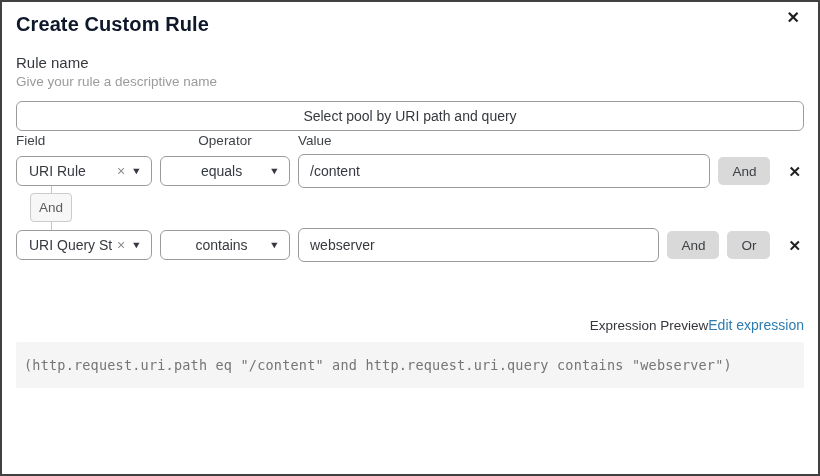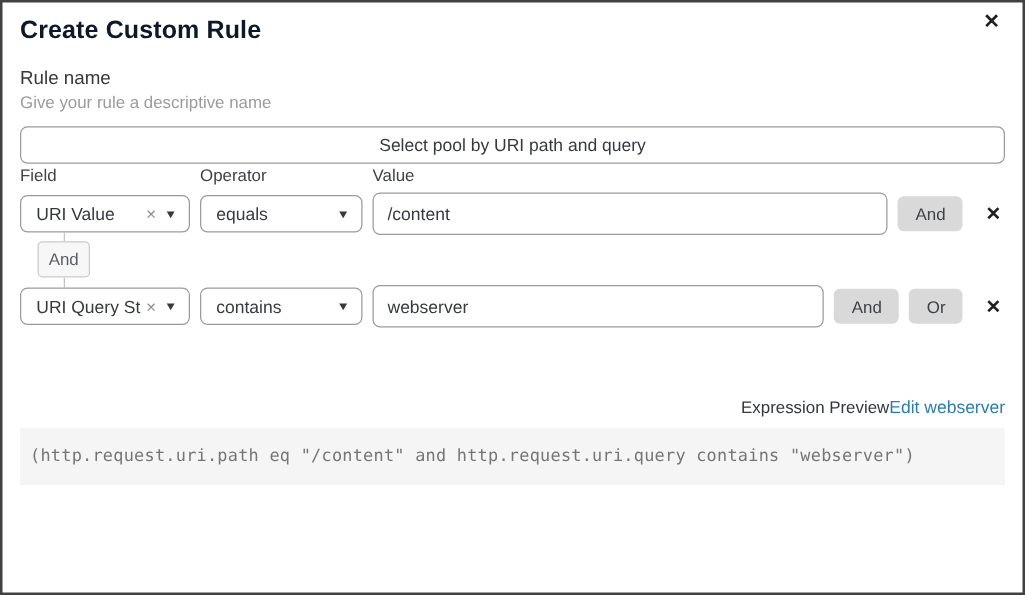--- a/index.html
+++ b/index.html
@@ -79,21 +79,21 @@
 
   .col-labels {
     display: flex;
     gap: 8px;
     margin-top: 2px;
     font-size: 13.5px;
     line-height: 16px;
     color: #3f4248;
   }
   .w-field { width: 136px; flex: none; }
-  .w-op    { width: 130px; flex: none; }
+  .w-op    { width: 130px; flex: none; text-align: center; }
 
   .cond-row {
     display: flex;
     align-items: center;
     gap: 8px;
     margin-top: 7px;
     height: 30px;
   }
   .row-2 { margin-top: 0; }
 
@@ -216,21 +216,21 @@
 
 
   <div class="col-labels">
     <span class="w-field">Field</span>
     <span class="w-op">Operator</span>
     <span>Value</span>
   </div>
 
   <div class="cond-row">
     <div class="select w-field">
-      <span class="sel-text">URI Value</span>
+      <span class="sel-text">URI Rule</span>
       <span class="clear-x">×</span>
       <span class="chevron">▼</span>
     </div>
     <div class="select w-op">
       <span class="sel-text">equals</span>
       <span class="chevron">▼</span>
     </div>
     <input class="value-input" type="text" value="/content" style="">
     <button class="gray-btn">And</button>
     <button class="del-btn">✕</button>
@@ -253,19 +253,19 @@
       <span class="chevron">▼</span>
     </div>
     <input class="value-input" type="text" value="webserver" style="">
     <button class="gray-btn">And</button>
     <button class="gray-btn">Or</button>
     <button class="del-btn">✕</button>
   </div>
 
   <div class="expr-head">
     <span class="expr-label">Expression Preview</span>
-    <a class="expr-link">Edit webserver</a>
+    <a class="expr-link">Edit expression</a>
   </div>
   <div class="code-box">
     <pre class="code-text">(http.request.uri.path eq "/content" and http.request.uri.query contains "webserver")</pre>
   </div>
 
 </div>
 
 </body></html>

